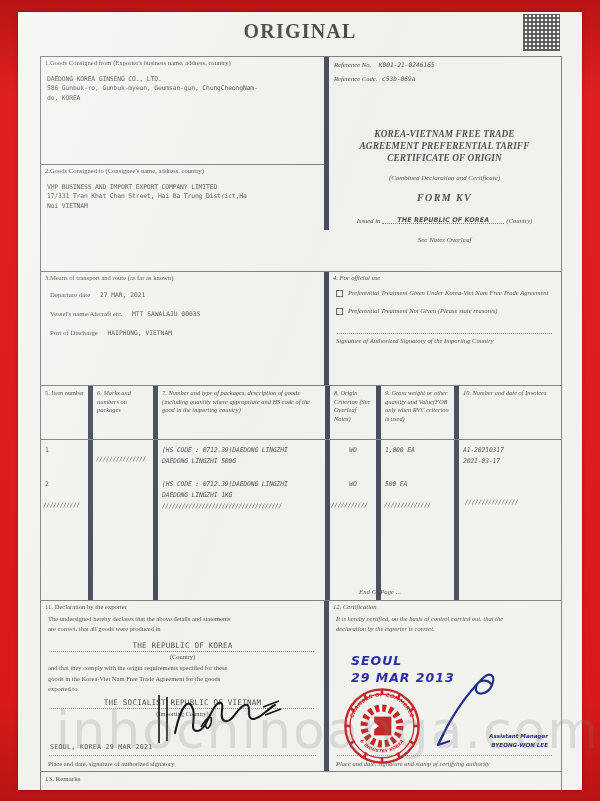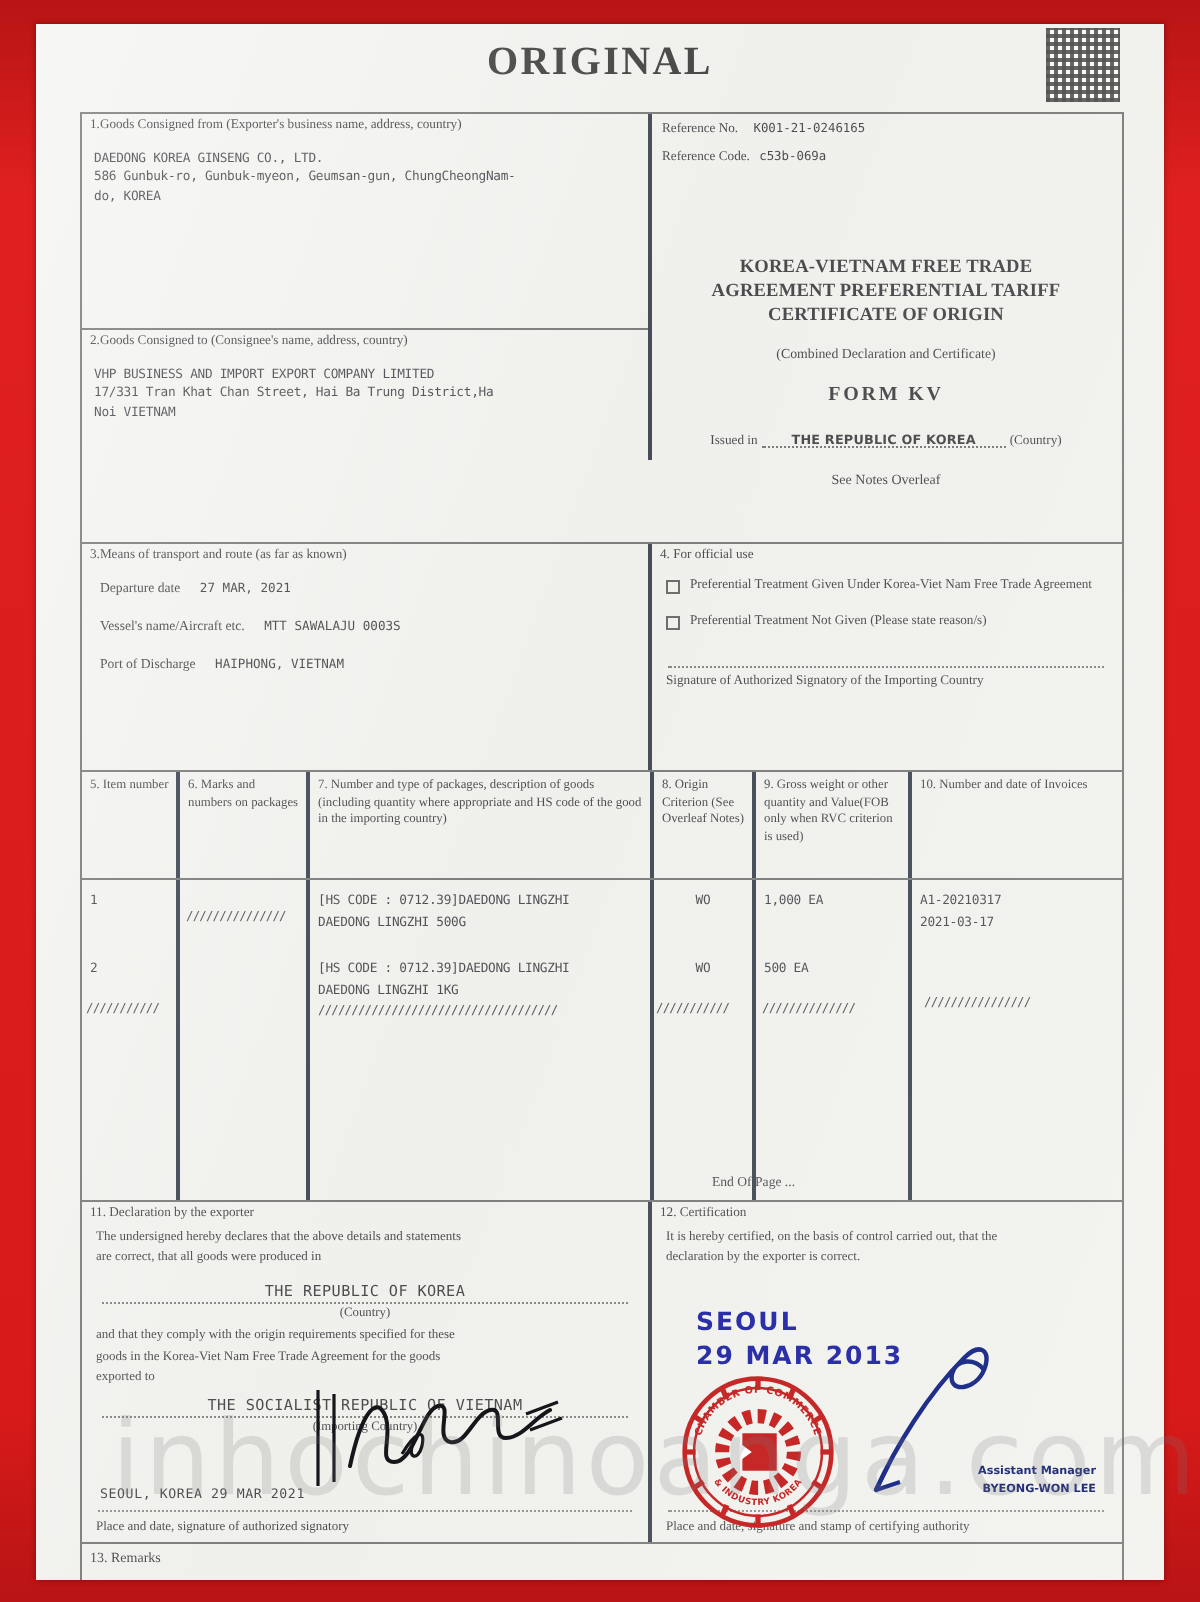--- a/index.html
+++ b/index.html
@@ -51,21 +51,21 @@
   }
   
   #form{
     position:absolute;left:22px;top:44px;width:520px;
     border:1px solid #5a5a5a;
     background:transparent;
     color:#15161a;
   }
   .row{display:flex;}
   .cell{position:relative;box-sizing:border-box;}
-  .bl{border-left:2px solid #0f172a;}
+  .bl{border-left:5px solid #0f172a;font-style:italic;}
   .bt{border-top:1px solid #5a5a5a;}
   .lbl{font-size:6.6px;line-height:1.32;padding:2px 4px 0 4px;}
   .lbl.big{font-size:7px;}
   .mono{font-family:"DejaVu Sans Mono",monospace;}
   .typed{
     font-family:"DejaVu Sans Mono",monospace;
     font-size:6.4px;line-height:1.5;letter-spacing:-.15px;
     color:#1a1c22;
   }
   

